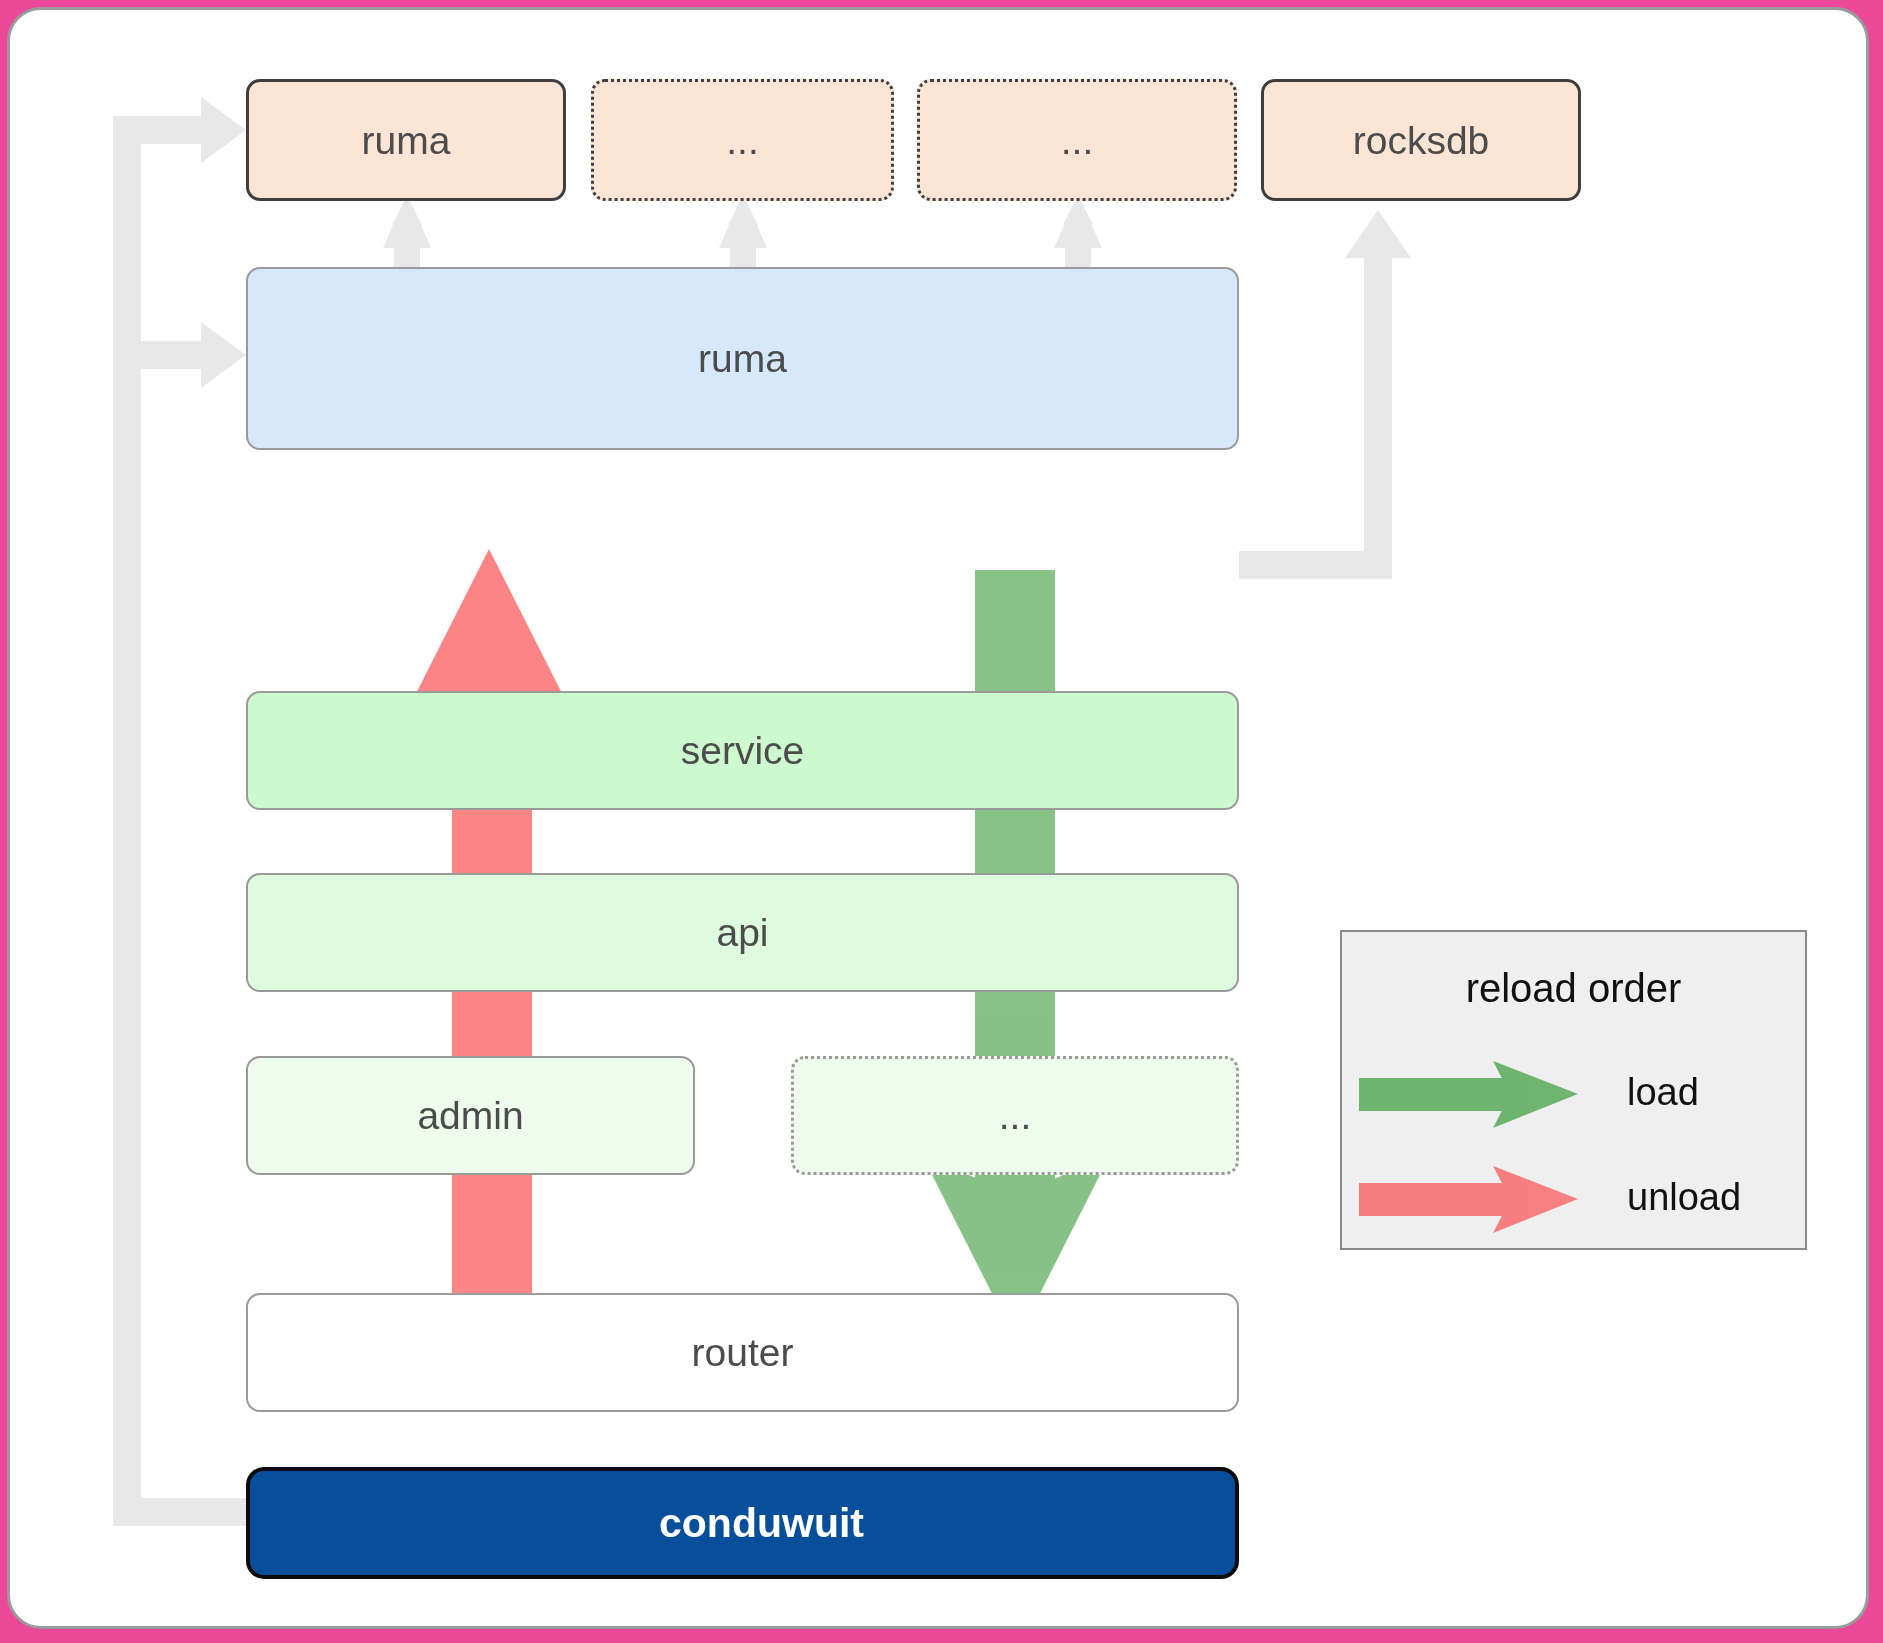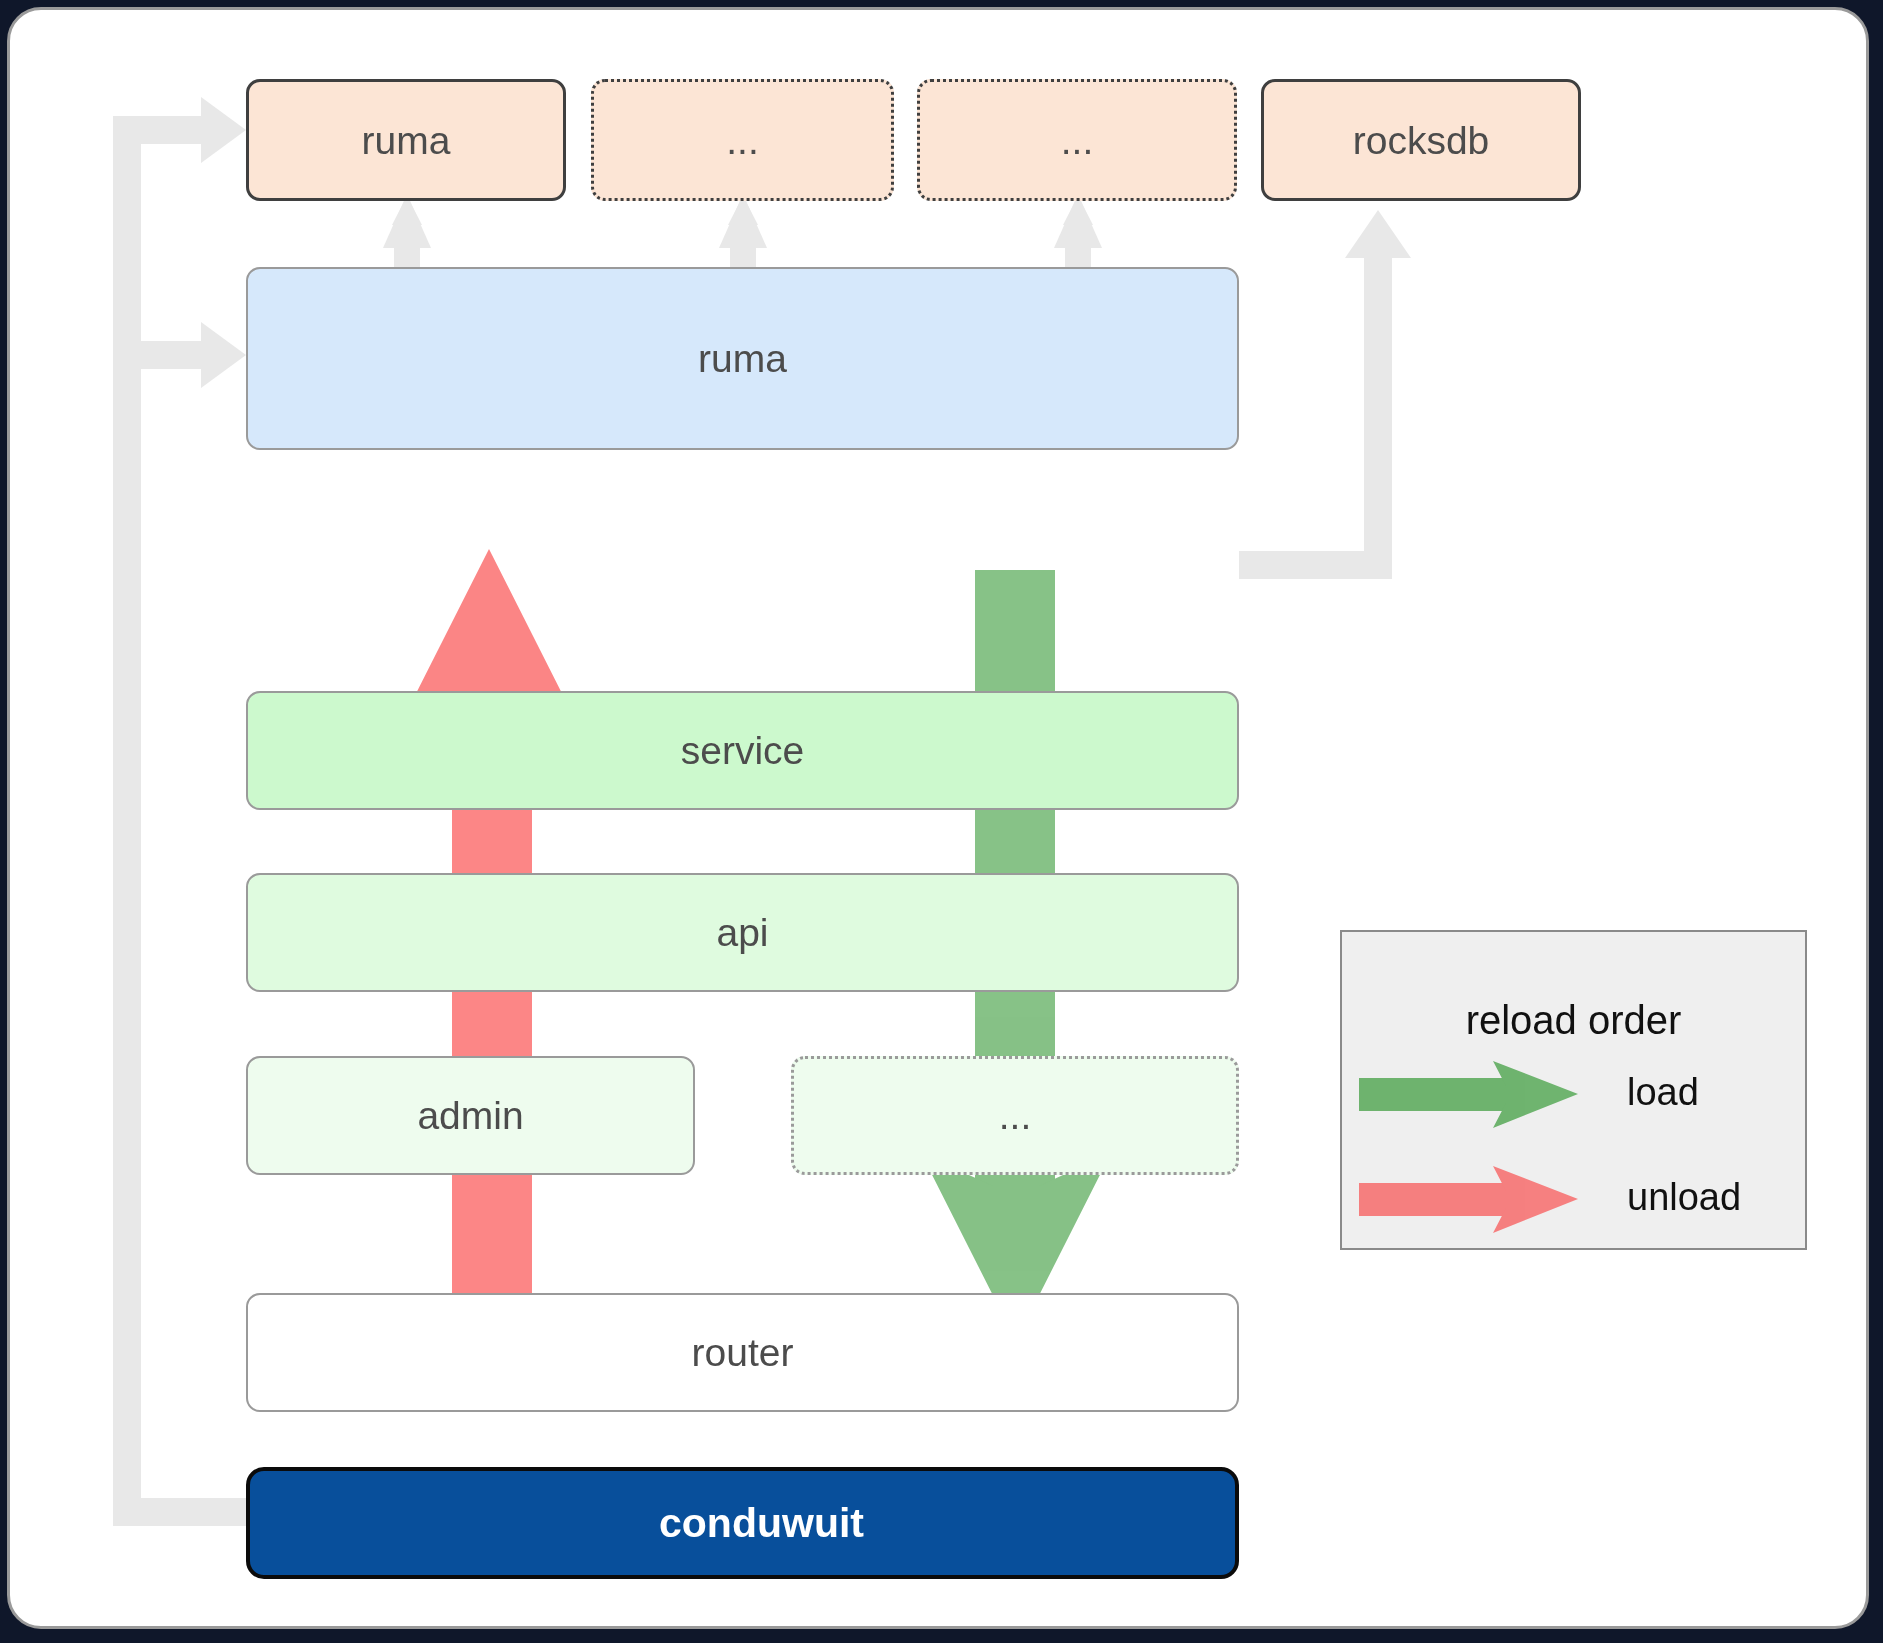--- a/index.html
+++ b/index.html
@@ -7,21 +7,21 @@
     padding: 0;
     background: #ffffff;
   }
   body {
     font-family: "Liberation Sans", sans-serif;
   }
   #canvas {
     position: relative;
     width: 1883px;
     height: 1643px;
-    background: #0f172a;
+    background: #ec4899;
     overflow: hidden;
   }
   
   #frame {
     position: absolute;
     left: 7px;
     top: 7px;
     width: 1862px;
     height: 1622px;
     box-sizing: border-box;
@@ -96,21 +96,20 @@
     background: #efefef;
     border: 2px solid #8a8a8a;
   }
   #legend .legend-title {
     position: absolute;
     left: 0; right: 0;
     top: 34px;
     text-align: center;
     font-size: 40px;
     color: #111111;
-    margin-top: 32px;
   }
   .legend-row {
     position: absolute;
     left: 17px;
     width: 410px;
     height: 80px;
     display: flex;
     align-items: center;
   }
   .legend-row.r1 { top: 120px; }

